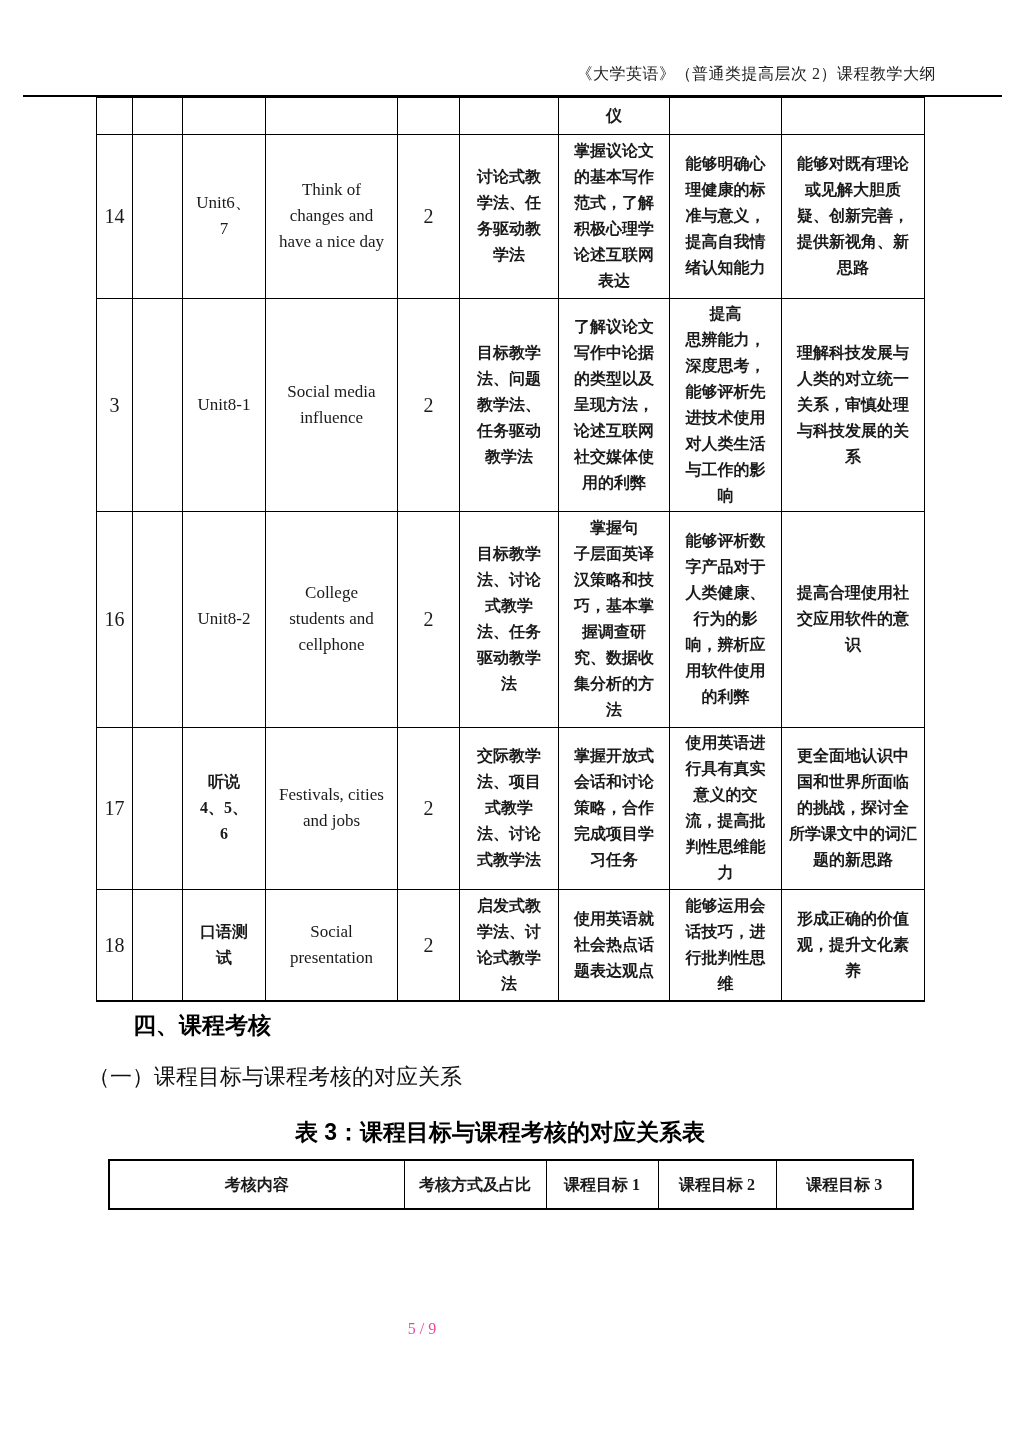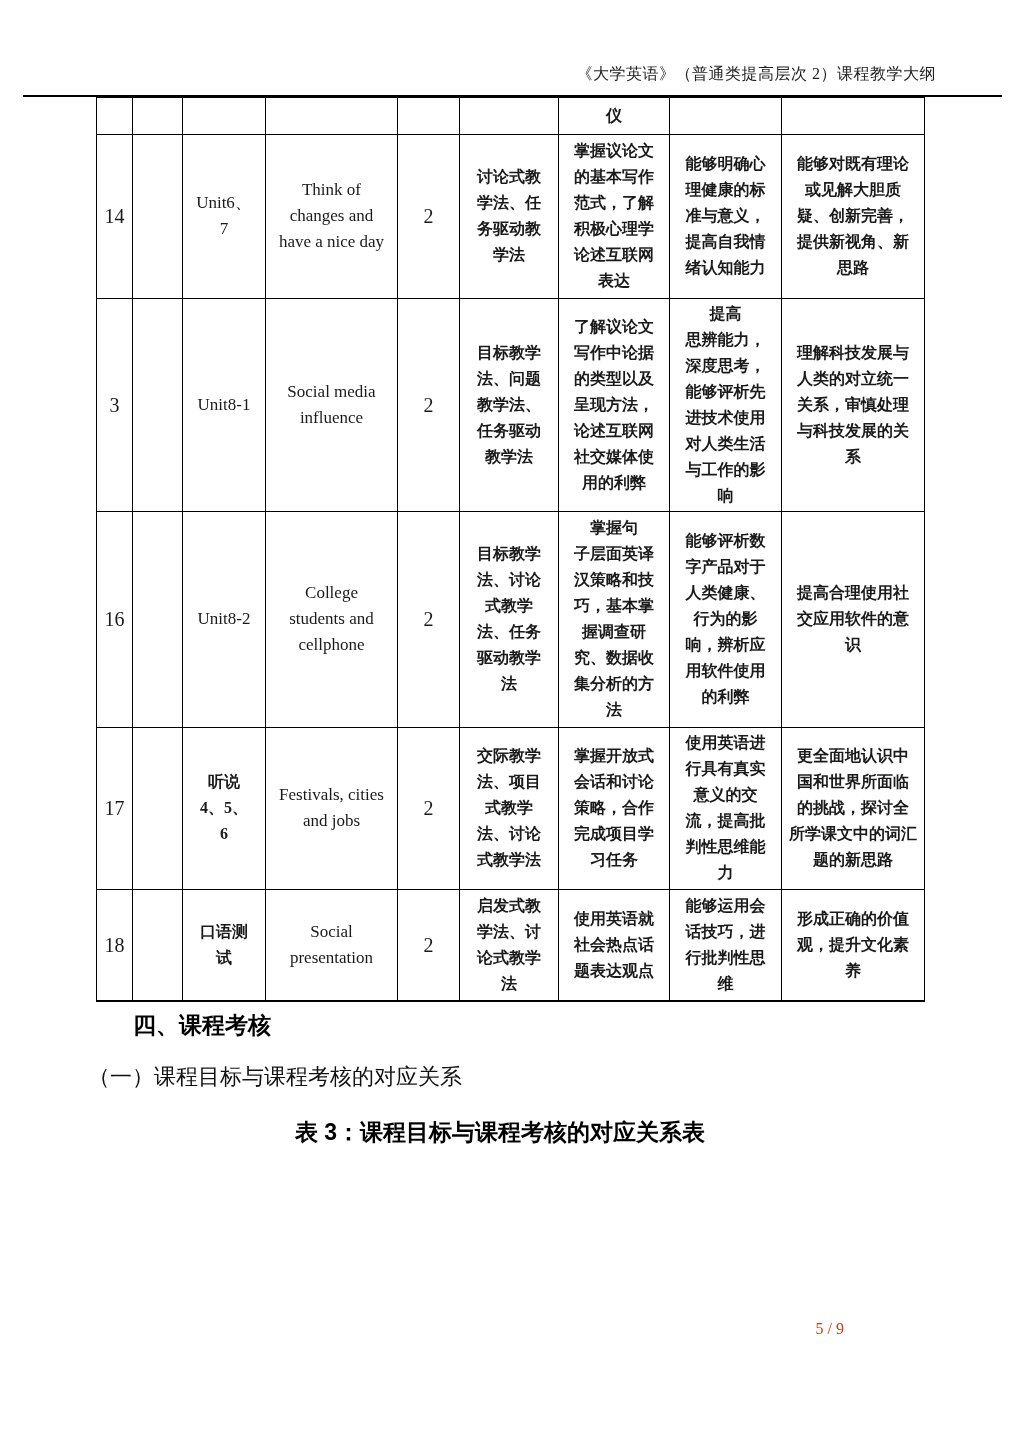--- a/index.html
+++ b/index.html
@@ -66,22 +66,22 @@
   }
   .table-caption {
     top: 1117px; left: 0; width: 1000px;
     text-align: center;
     font-family: "Liberation Sans", "DejaVu Sans", sans-serif;
     font-weight: 700; font-size: 23px; color: #000;
   }
 
   .page-footer {
     top: 1320px; left: 0; width: 844px;
-    text-align: right;
-    font-size: 16px; color: #c2410c;
+    text-align: center;
+    font-size: 16px; color: #ec4899;
   }
 </style>
 </head>
 <body>
 
 <div class="abs page-header">《大学英语》（普通类提高层次 2）课程教学大纲</div>
 <div class="abs header-rule"></div>
 
 <table class="abs syllabus-table">
   <colgroup>
@@ -266,16 +266,23 @@
 
 <table class="abs assessment-table">
   <colgroup>
     <col style="width:295px">
       <col style="width:142px">
       <col style="width:112px">
     <col style="width:118px">
       <col style="width:137px">
   </colgroup>
   <tbody>
+    <tr style="height:49px">
+      <th class="th">考核内容</th>
+      <th class="th">考核方式及占比</th>
+      <th class="th">课程目标 1</th>
+      <th class="th">课程目标 2</th>
+      <th class="th">课程目标 3</th>
+    </tr>
   </tbody>
 </table>
 
 <div class="abs page-footer">5 / 9</div>
 
 </body></html>

